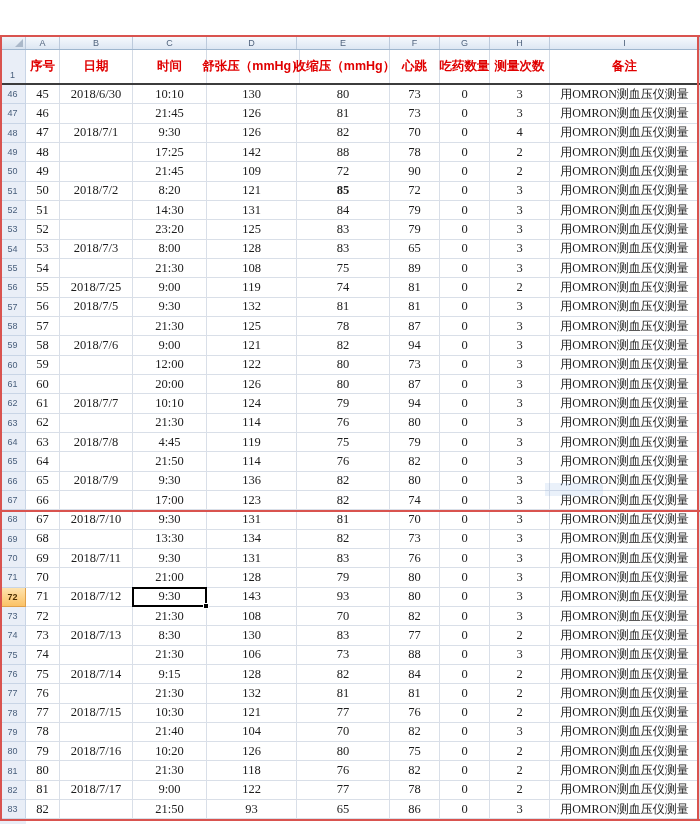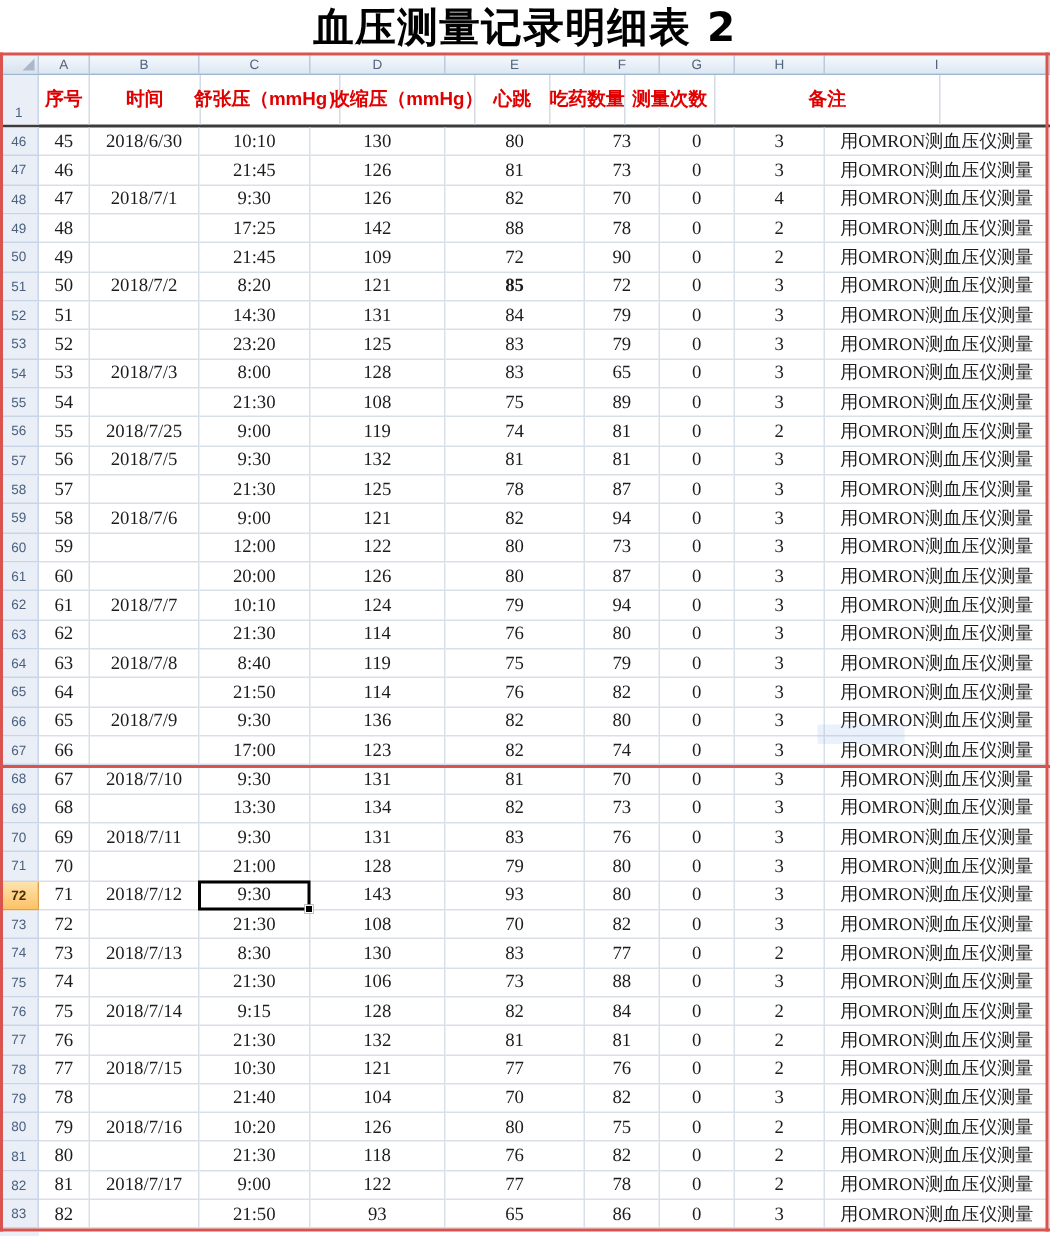--- a/index.html
+++ b/index.html
@@ -49,38 +49,38 @@
   .c.sel::after{content:"";position:absolute;right:-3px;bottom:-3px;width:4px;height:4px;
      background:#000;border:1px solid #fff;z-index:21;}
   .sliver{position:absolute;left:0;top:821px;width:26px;height:3px;background:#e9eef7;}
   .watermark{position:absolute;left:545px;top:483px;width:58px;height:13px;
      background:rgba(140,180,230,.18);z-index:5;}
 </style>
 </head>
 <body>
 
 <div class="screen">
-  <div class="title">血压测量记录明细表 2</div>
 
   <div class="letters" id="letters">
       <div class="corner" style="width: 26px;"></div>
       <div class="letter" style="width: 34px;">A</div>
       <div class="letter" style="width: 73px;">B</div>
       <div class="letter" style="width: 74px;">C</div>
       <div class="letter" style="width: 90px;">D</div>
       <div class="letter" style="width: 93px;">E</div>
       <div class="letter" style="width: 50px;">F</div>
       <div class="letter" style="width: 50px;">G</div>
       <div class="letter" style="width: 60px;">H</div>
       <div class="letter" style="width: 150px;">I</div>
     </div>
 
   <div class="hdrrow" id="headerRow">
       <div class="hdrnum" style="width: 26px;">1</div>
       <div class="hdrcell" style="width: 34px;">序号</div>
+      <div class="hdrcell" style="width: 73px;">日期</div>
       <div class="hdrcell" style="width: 74px;">时间</div>
       <div class="hdrcell" style="width: 93px;">舒张压（mmHg）</div>
       <div class="hdrcell" style="width: 90px;">收缩压（mmHg）</div>
       <div class="hdrcell" style="width: 50px;">心跳</div>
       <div class="hdrcell" style="width: 50px;">吃药数量</div>
       <div class="hdrcell" style="width: 60px;">测量次数</div>
       <div class="hdrcell" style="width: 150px;">备注</div>
     </div>
 
   <div class="body" id="body">
@@ -297,21 +297,21 @@
         <div class="c" style="width: 93px;">76</div>
         <div class="c" style="width: 50px;">80</div>
         <div class="c" style="width: 50px;">0</div>
         <div class="c" style="width: 60px;">3</div>
         <div class="c remark" style="width: 150px;">用OMRON测血压仪测量</div>
       </div>
       <div class="row">
         <div class="rn" style="width: 26px;">64</div>
         <div class="c" style="width: 34px;">63</div>
         <div class="c" style="width: 73px; text-align: right;">2018/7/8</div>
-        <div class="c" style="width: 74px;">8:40</div>
+        <div class="c" style="width: 74px;">4:45</div>
         <div class="c" style="width: 90px;">119</div>
         <div class="c" style="width: 93px;">75</div>
         <div class="c" style="width: 50px;">79</div>
         <div class="c" style="width: 50px;">0</div>
         <div class="c" style="width: 60px;">3</div>
         <div class="c remark" style="width: 150px;">用OMRON测血压仪测量</div>
       </div>
       <div class="row">
         <div class="rn" style="width: 26px;">65</div>
         <div class="c" style="width: 34px;">64</div>

